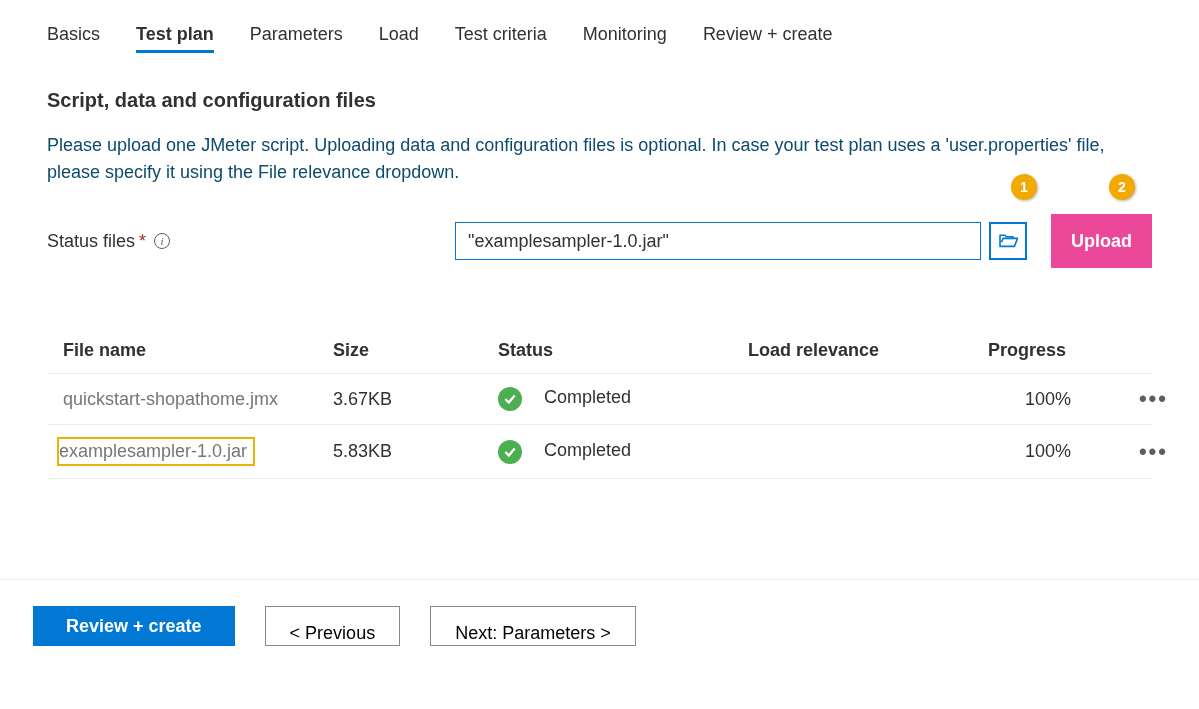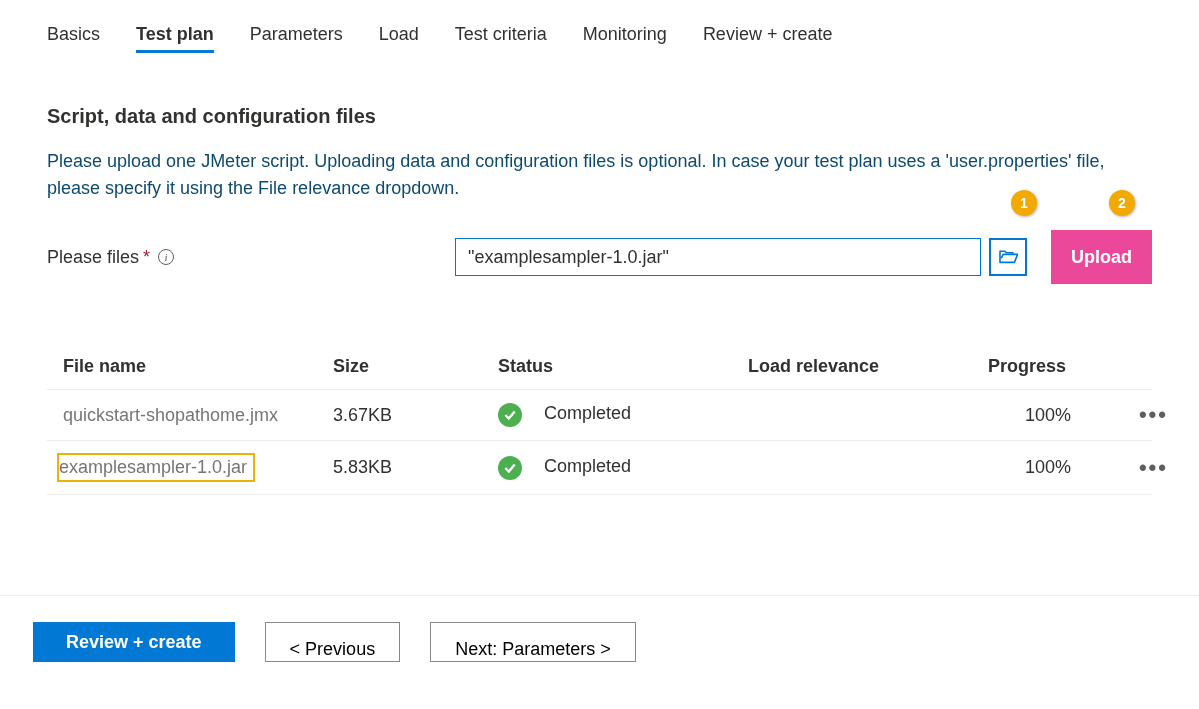--- a/index.html
+++ b/index.html
@@ -5,21 +5,21 @@
     * { box-sizing: border-box; margin: 0; padding: 0; }
     body {
       font-family: "Segoe UI", -apple-system, BlinkMacSystemFont, sans-serif;
       background: #ffffff;
       color: #323130;
       padding: 20px 0;
     }
     .container { width: 1199px; padding: 0 47px; }
 
     
-    .tabs { display: flex; gap: 0; margin-bottom: 56px; }
+    .tabs { display: flex; gap: 0; margin-bottom: 40px; }
     .tab {
       padding: 4px 0;
       margin-right: 36px;
       font-size: 18px;
       color: #323130;
       cursor: pointer;
       position: relative;
     }
     .tab.active {
       font-weight: 600;
@@ -202,21 +202,21 @@
     <div class="tab">Test criteria</div>
     <div class="tab">Monitoring</div>
     <div class="tab">Review + create</div>
   </div>
 
   <h2 class="section-title">Script, data and configuration files</h2>
   <p class="section-desc">Please upload one JMeter script. Uploading data and configuration files is optional. In case your test plan uses a 'user.properties' file, please specify it using the File relevance dropdown.</p>
 
   <div class="file-row">
     <div class="label-block">
-      <span>Please files</span>
+      <span>Status files</span>
       <span class="required">*</span>
       <span class="info-icon">i</span>
     </div>
     <input class="file-input" type="text" value="&quot;examplesampler-1.0.jar&quot;" style="">
     <button class="browse-btn">
       <span>
         <svg width="20" height="16" viewBox="0 0 24 20" fill="none" stroke="#0078d4" stroke-width="2">
           <path d="M2 4 L2 18 L20 18 L24 8 L6 8 L4 12" stroke-linejoin="round" stroke-linecap="round"></path>
           <path d="M2 4 L8 4 L10 6 L18 6 L18 8"></path>
         </svg>

